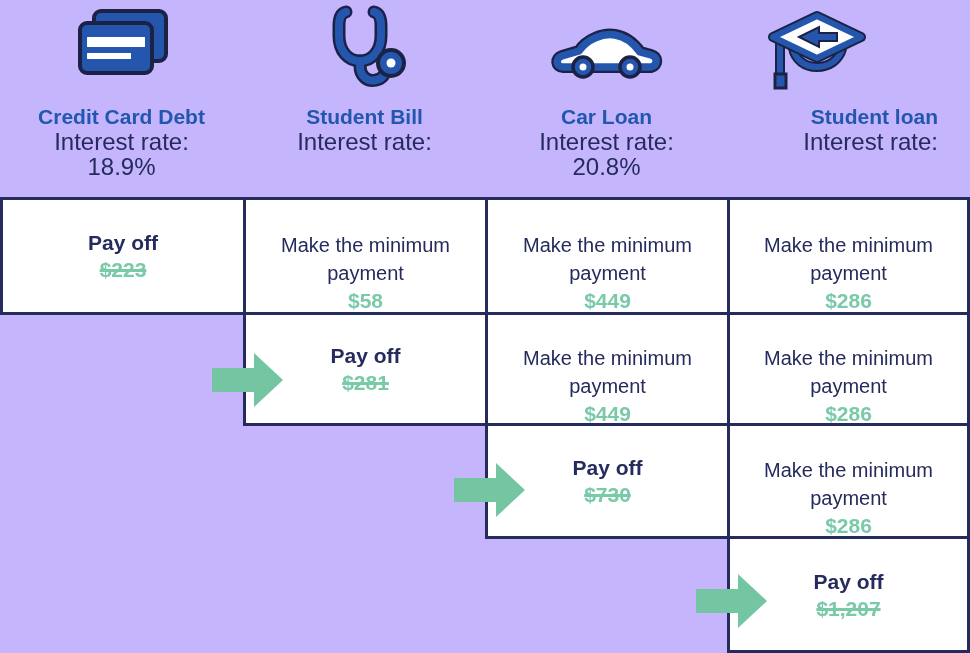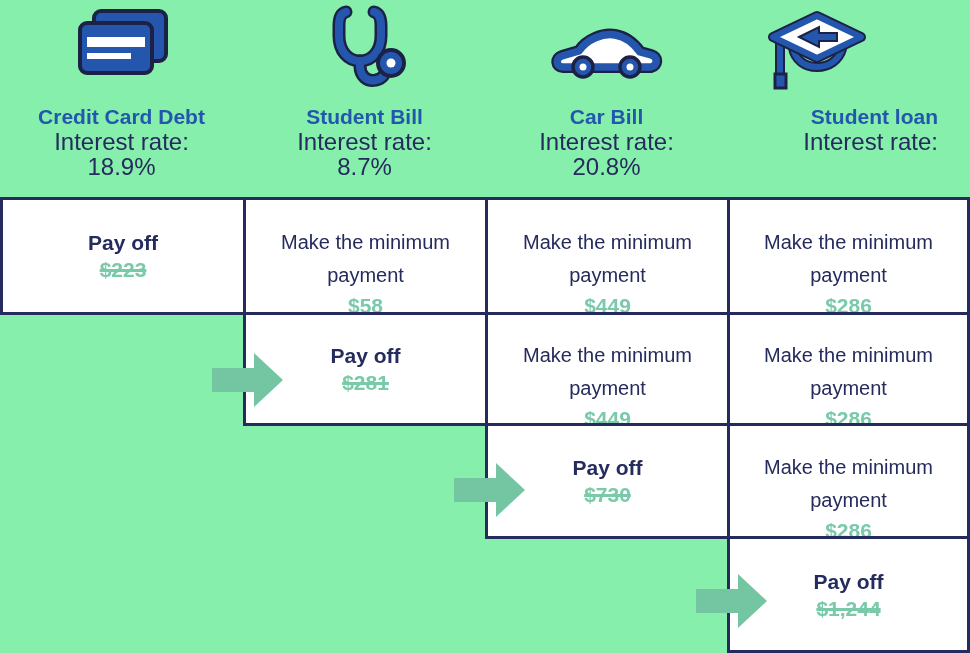--- a/index.html
+++ b/index.html
@@ -1,19 +1,19 @@
 <!DOCTYPE html>
 <html><head>
 <meta charset="utf-8">
 <style>
   html,body{margin:0;padding:0;background:#fff;}
   .canvas{
     position:relative;
     width:970px;height:653px;
-    background:#86efac;
+    background:#c4b5fd;
     font-family:"Liberation Sans", sans-serif;
     overflow:hidden;
   }
   
   .col-header{
     position:absolute;top:0;height:197px;width:243px;
     text-align:center;
   }
   .col-header.h0{left:0;}
   .col-header.h1{left:243px;}
@@ -40,21 +40,21 @@
   .r2{top:423px;height:116px;}
   .r3{top:536px;height:117px;}
   .c0{left:0;width:246px;}
   .c1{left:243px;width:245px;}
   .c2{left:485px;width:245px;}
   .c3{left:727px;width:243px;}
   .payoff-label{
     font-size:21px;font-weight:bold;color:#252b5c;line-height:27px;
   }
   .min-label{
-    font-size:20px;color:#252b5c;line-height:33px;max-width:198px;margin-top:32px;
+    font-size:20px;color:#252b5c;line-height:28px;max-width:198px;margin-top:32px;
   }
   .amount{
     font-size:21px;font-weight:bold;color:#7acaa9;line-height:27px;
   }
   .struck{
     text-decoration:line-through;
     text-decoration-thickness:3px;
   }
   
   .arrow{
@@ -95,35 +95,34 @@
         <g fill="none" stroke="#2456ae" stroke-width="8" stroke-linecap="round">
           <path d="M31 10 C26 11 24 16 24 24 L24 34 C24 49 33 59 45 59 C57 59 66 49 66 34 L66 24 C66 16 64 11 59 10"></path>
           <path d="M45 59 L45 64 C45 74 52 80 61 78 C67 77 71 72 71 66"></path>
         </g>
         <circle cx="76" cy="61" r="13" fill="#2456ae" stroke="#1c2245" stroke-width="4"></circle>
         <circle cx="76" cy="61" r="4.5" fill="#ffffff"></circle>
       </svg>
     </div>
     <div class="col-title">Student Bill</div>
     <div class="col-sub">Interest rate:</div>
-    <div class="col-sub">8.7%</div>
   </div>
 
   <div class="col-header h2">
     <div class="icon-area">
       <svg width="116" height="66" viewBox="0 0 116 66" aria-hidden="true">
         <path d="M14 48 C7 48 6 39 13 37 L30 32 C38 20 54 14 66 16 C78 18 86 26 91 33 L102 36 C109 38 109 46 102 48 Z" fill="none" stroke="#1c2245" stroke-width="12" stroke-linejoin="round"></path>
         <path d="M14 48 C7 48 6 39 13 37 L30 32 C38 20 54 14 66 16 C78 18 86 26 91 33 L102 36 C109 38 109 46 102 48 Z" fill="#ffffff" stroke="#2456ae" stroke-width="7.5" stroke-linejoin="round"></path>
         <circle cx="34" cy="48" r="10" fill="#2456ae" stroke="#1c2245" stroke-width="3.5"></circle>
         <circle cx="34" cy="48" r="3.5" fill="#ffffff"></circle>
         <circle cx="81" cy="48" r="10" fill="#2456ae" stroke="#1c2245" stroke-width="3.5"></circle>
         <circle cx="81" cy="48" r="3.5" fill="#ffffff"></circle>
       </svg>
     </div>
-    <div class="col-title">Car Bill</div>
+    <div class="col-title">Car Loan</div>
     <div class="col-sub">Interest rate:</div>
     <div class="col-sub">20.8%</div>
   </div>
 
   <div class="col-header h3">
     <div class="icon-area">
       <svg width="104" height="92" viewBox="0 0 104 92" aria-hidden="true">
         <path d="M28 42 C30 54 40 61 52 61 C64 61 74 54 77 43" fill="none" stroke="#1c2245" stroke-width="10" stroke-linecap="round"></path>
         <path d="M28 42 C30 54 40 61 52 61 C64 61 74 54 77 43" fill="none" stroke="#2456ae" stroke-width="6" stroke-linecap="round"></path>
         <path d="M15 32 L15 70" fill="none" stroke="#1c2245" stroke-width="10" stroke-linecap="round"></path>
@@ -172,21 +171,21 @@
     <div class="payoff-label">Pay off</div>
     <div class="amount struck">$730</div>
   </div>
   <div class="cell r2 c3">
     <div class="min-label">Make the minimum payment</div>
     <div class="amount">$286</div>
   </div>
 
   <div class="cell r3 c3">
     <div class="payoff-label">Pay off</div>
-    <div class="amount struck">$1,244</div>
+    <div class="amount struck">$1,207</div>
   </div>
 
   <div class="arrow arrow-a1">
     <svg width="72" height="56" viewBox="0 0 72 56">
         <polygon points="0,16 42,16 42,1 71,28 42,55 42,40 0,40" fill="#74c6a3"></polygon>
       </svg>
   </div>
   <div class="arrow arrow-a2">
     <svg width="72" height="56" viewBox="0 0 72 56">
         <polygon points="0,16 42,16 42,1 71,28 42,55 42,40 0,40" fill="#74c6a3"></polygon>

